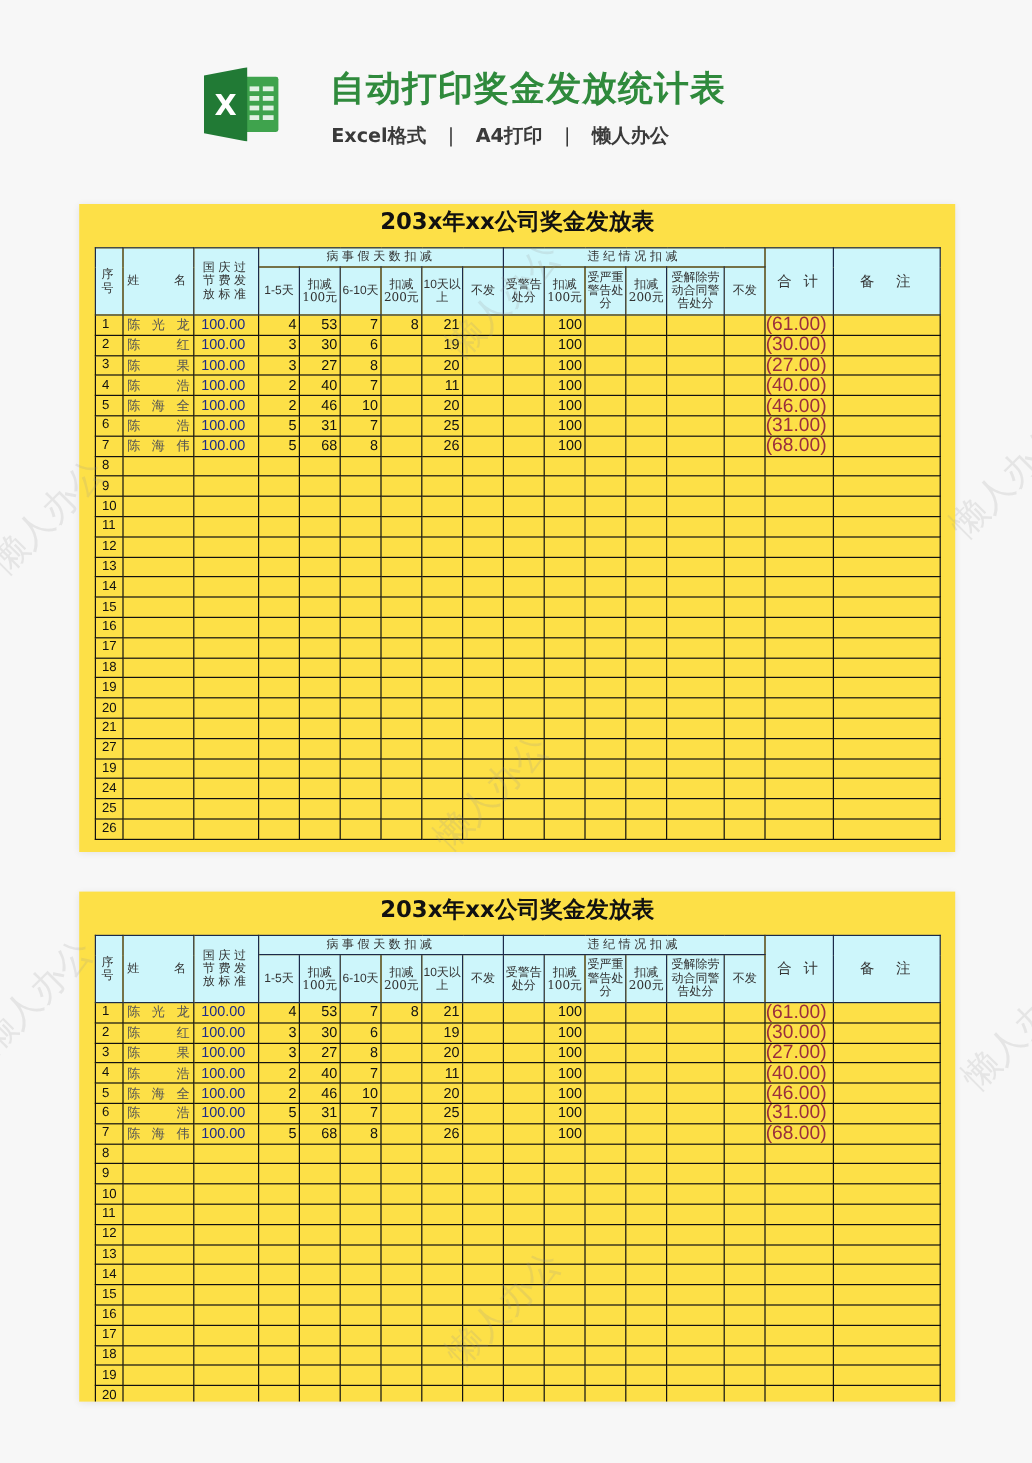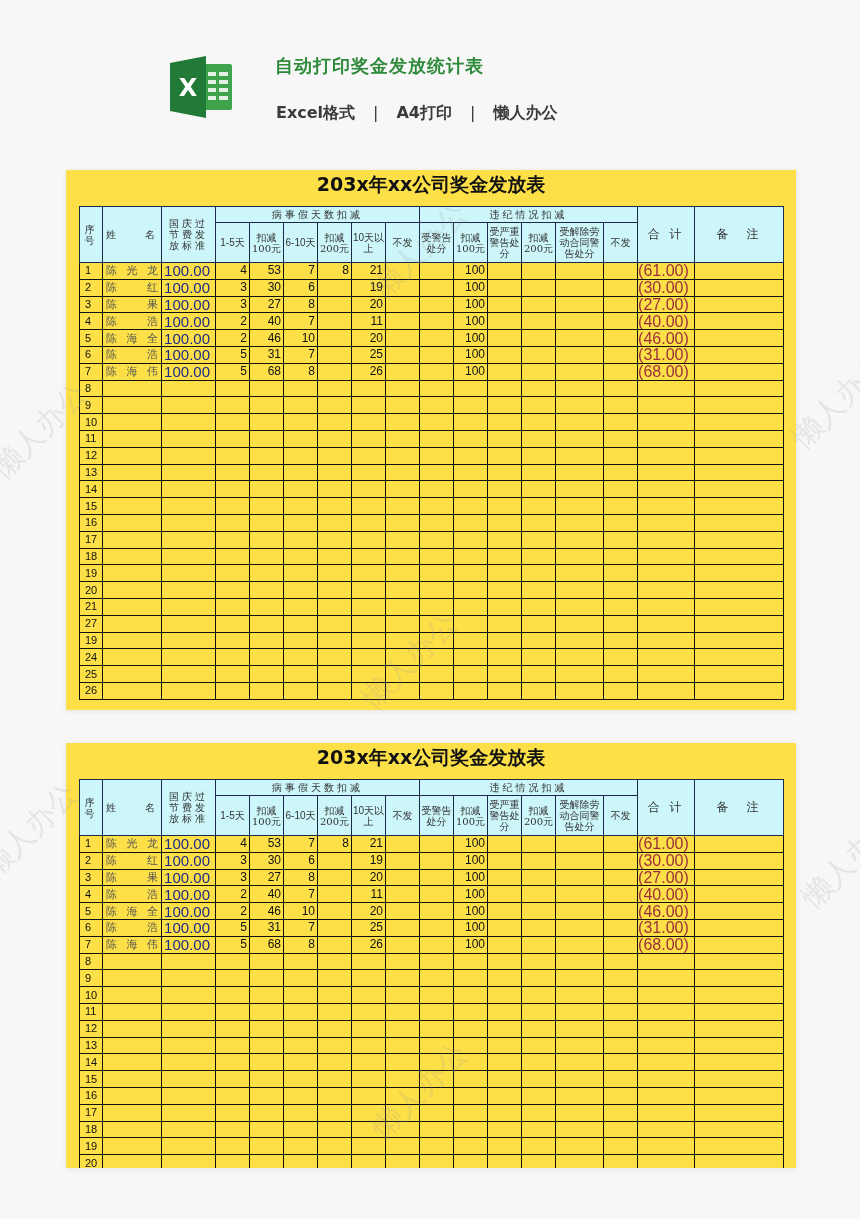--- a/index.html
+++ b/index.html
@@ -5,21 +5,21 @@
   html, body { margin:0; padding:0; }
   body {
     width:860px; height:1219px; overflow:hidden; position:relative;
     background:#f7f7f7;
     font-family:"Liberation Sans","DejaVu Sans",sans-serif;
   }
   .banner { position:absolute; left:0; top:0; width:860px; height:150px; }
   .xl-icon { position:absolute; left:170px; top:56px; width:64px; height:62px; }
   .main-title {
     position:absolute; left:275px; top:54px;
-    font-size:18px; font-weight:bold; color:#2f8a3c; letter-spacing:1px;
+    font-size:29px; font-weight:bold; color:#2f8a3c; letter-spacing:1px;
     font-family:"DejaVu Sans",sans-serif;
   }
   .subtitle {
     position:absolute; left:276px; top:103px;
     font-size:16px; font-weight:bold; color:#3a3a3a;
     font-family:"DejaVu Sans",sans-serif;
     display:flex; gap:0;
   }
   .subtitle .sep { margin:0 18px; font-weight:normal; }
   .card {
@@ -50,21 +50,21 @@
     border-color:#1b2a4a;
   }
   table.sheet thead th.num-h { font-family:"Liberation Sans",sans-serif; }
   table.sheet thead tr.r1 th { height:15px; letter-spacing:3px;margin-left:24px; }
   table.sheet thead tr.r2 th { height:39px; }
   table.sheet thead th.big { font-size:12px; letter-spacing:6px; }
   table.sheet tbody td { height:15.8px; line-height:15px; }
   td.seq { text-align:left; padding-left:5px !important; font-size:11px; color:#111; }
   td.name { color:#555; font-family:"DejaVu Serif","Liberation Serif",serif; font-size:11px; padding:0 3px !important; }
   td.name .nm { display:flex; justify-content:space-between; }
-  td.std { text-align:right; color:#1c2a8a; padding-right:5px !important; font-size:15px; }
+  td.std { text-align:center; color:#1c2a8a; padding-right:5px !important; font-size:12px; }
   td.n { text-align:right; padding-right:2px !important; font-size:12px; color:#111; }
   td.tot { text-align:left; color:#9b2f3c; padding-right:3px !important; font-size:16px; }
   .wm {
     position:absolute; color:rgba(150,150,150,0.18);
     font-size:30px; transform:rotate(-45deg);
     font-family:"DejaVu Serif",serif; pointer-events:none; white-space:nowrap;
   }
 </style>
 </head>
 <body>

